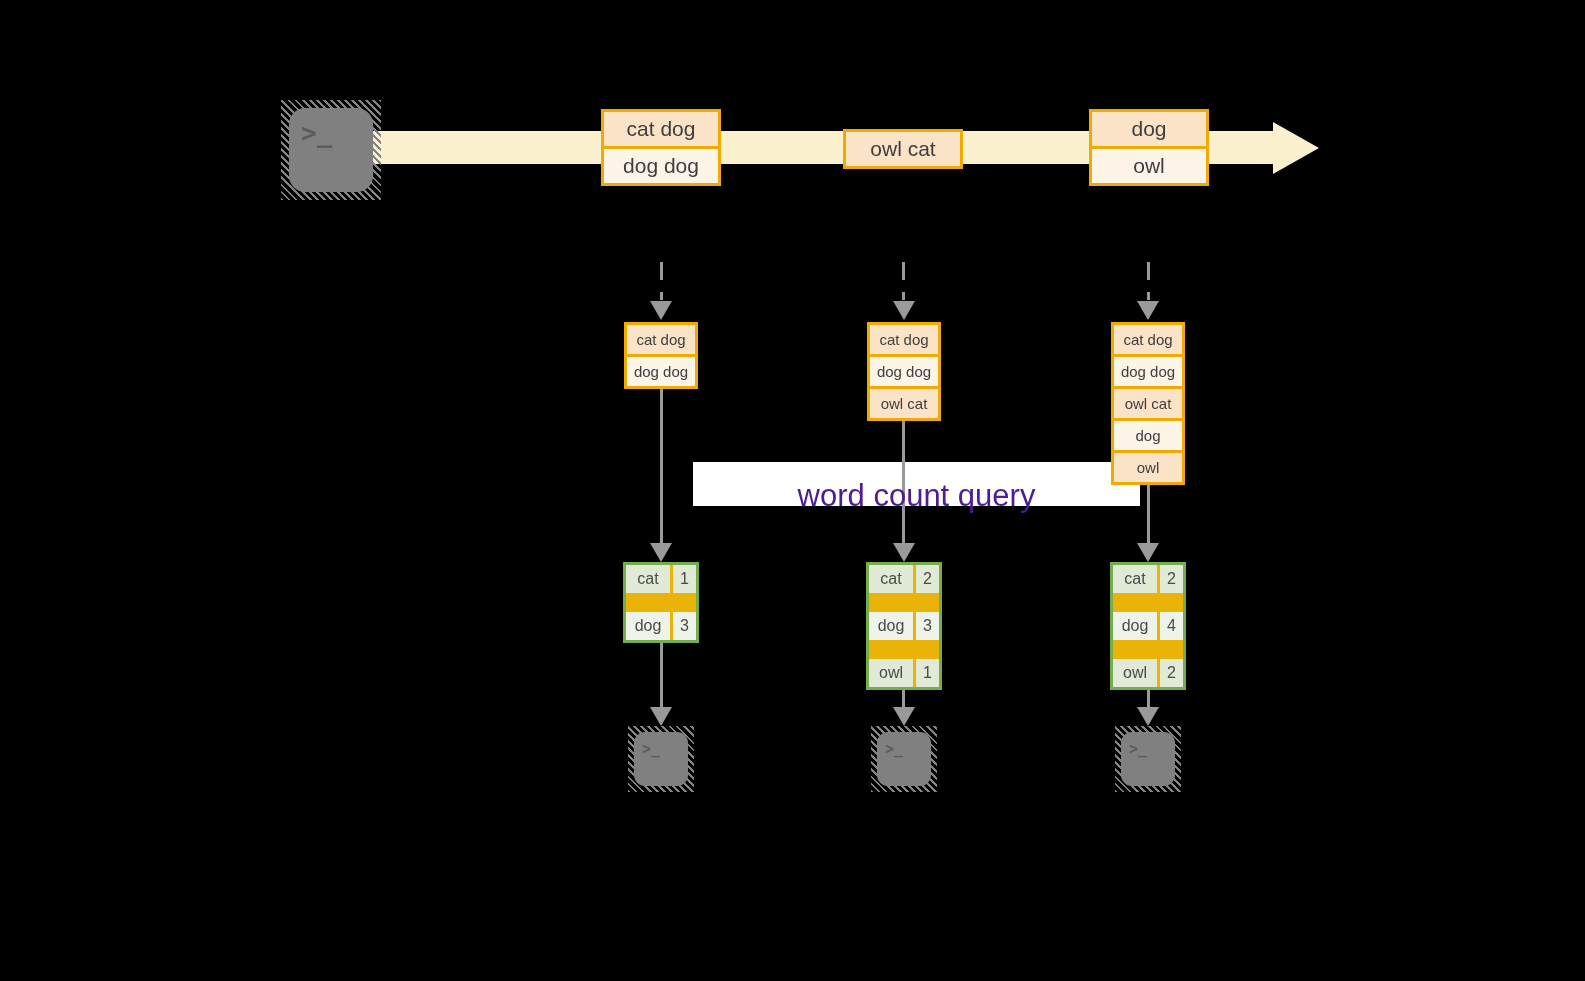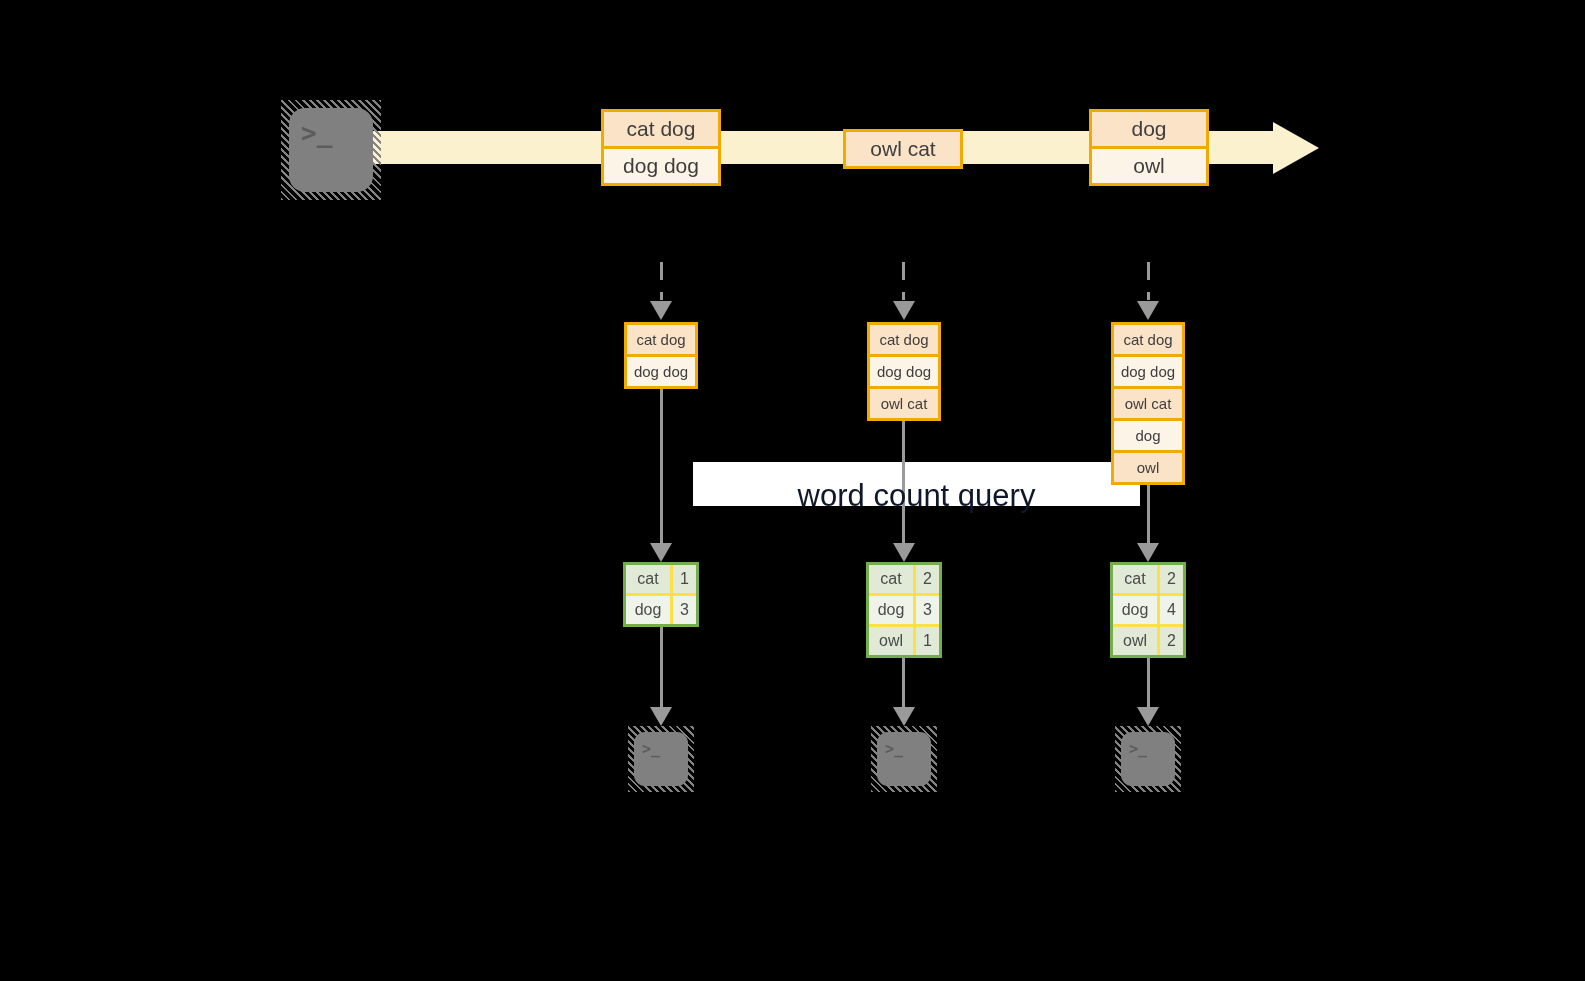--- a/index.html
+++ b/index.html
@@ -48,25 +48,25 @@
   .dash{position:absolute; width:3px; height:38px; top:262px; z-index:3;
     background:repeating-linear-gradient(to bottom,#9a9a9a 0 18px,transparent 18px 30px);}
   .vline{position:absolute; width:3px; background:#9a9a9a; z-index:3;}
   .ahead{position:absolute; width:0; height:0; z-index:3;
     border-left:11px solid transparent; border-right:11px solid transparent;
     border-top:19px solid #9a9a9a;}
 
   
   .banner{position:absolute; left:693px; top:462px; width:447px; height:44px;
     background:#ffffff; display:flex; align-items:center; justify-content:center;}
-  .banner span{position:relative; z-index:5; font-size:31px; color:#0f172a;margin-top:24px;}
+  .banner span{position:relative; z-index:5; font-size:31px; color:#4c1d95;margin-top:24px;}
 
   
-  .gtable{position:absolute; top:562px; background:#fde047; border:3px solid #75ad4d;
-    display:flex; flex-direction:column; gap:3px; z-index:4;}
+  .gtable{position:absolute; top:562px; background:#eab308; border:3px solid #75ad4d;
+    display:flex; flex-direction:column; gap:19px; z-index:4;}
   .gtable .grow{display:flex; gap:3px; height:28px;}
   .gtable .grow div{display:flex; align-items:center; justify-content:center;
     color:#4a4a4a; font-size:16px;}
   .gtable .word{width:44px;}
   .gtable .num{width:23px;}
   .gtable .grow:nth-child(odd) div{background:#e0ead7;}
   .gtable .grow:nth-child(even) div{background:#eff4ea;}
   #tbl1{left:623px;} #tbl2{left:866px;} #tbl3{left:1110px;}
 </style>
 </head>

